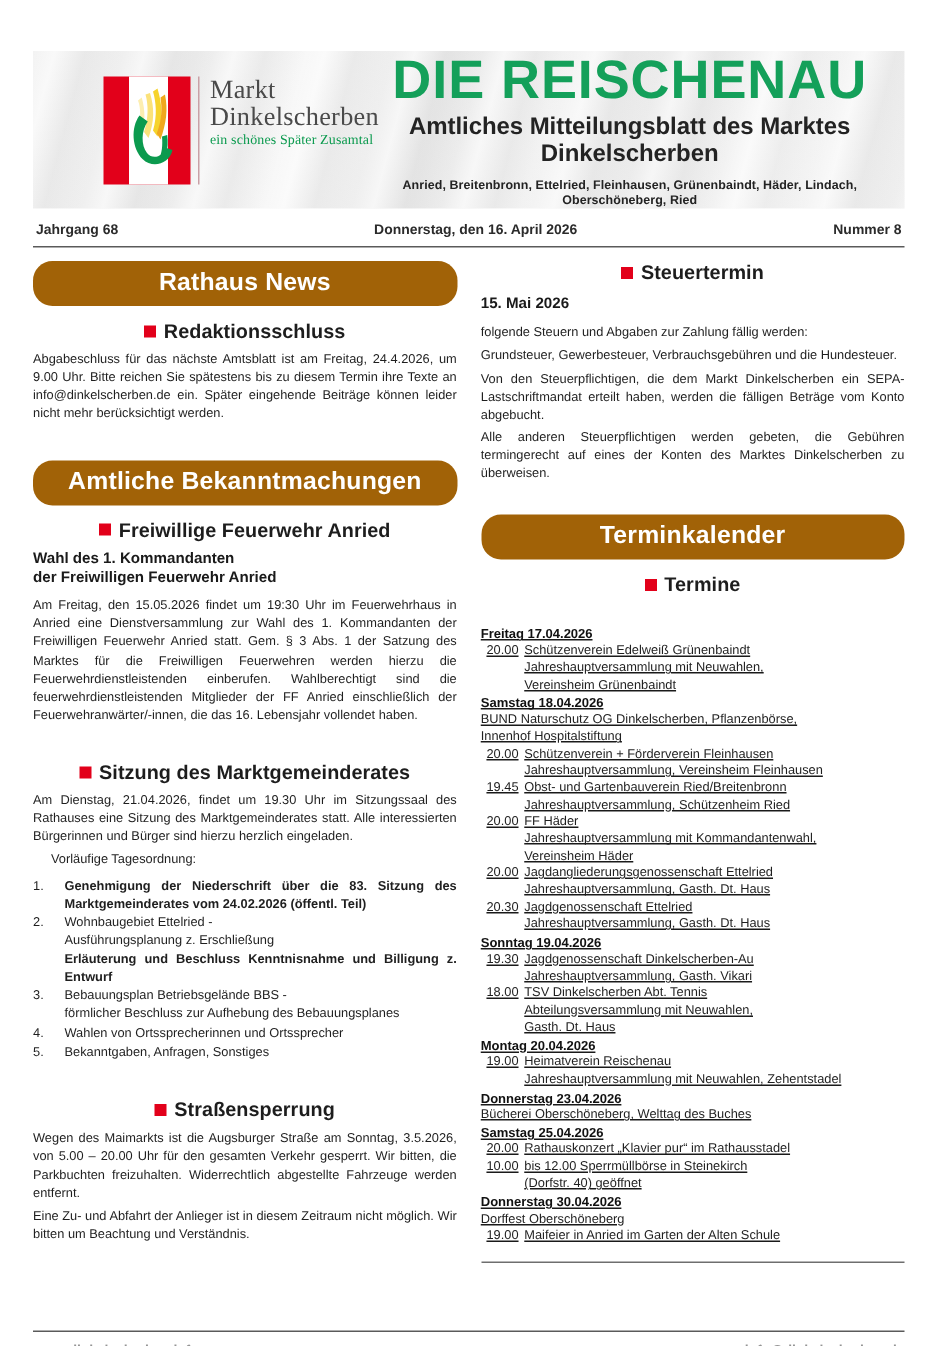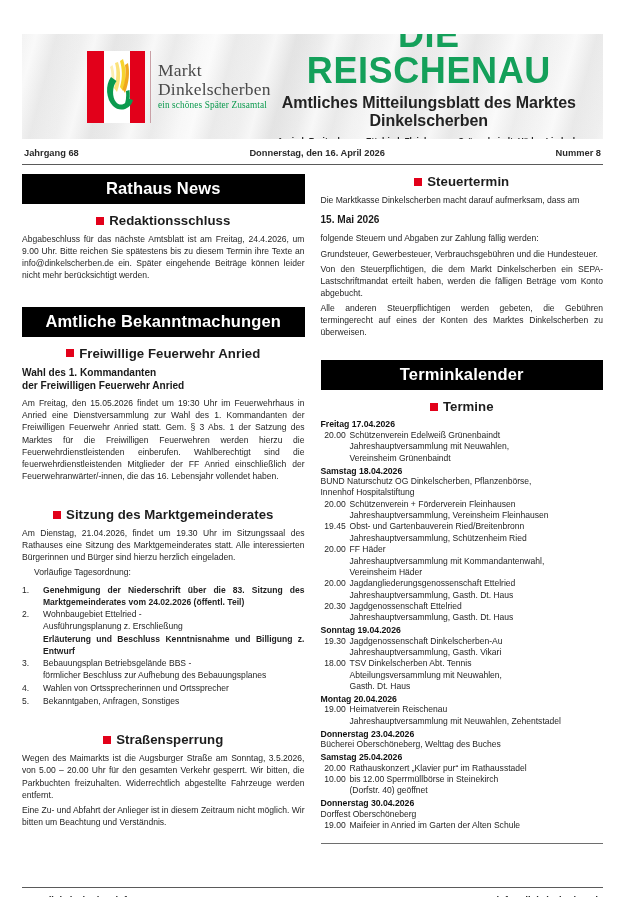--- a/index.html
+++ b/index.html
@@ -41,22 +41,21 @@
     inset: 0;
     background: repeating-linear-gradient(105deg,
       rgba(255,255,255,0.0) 0px,
       rgba(255,255,255,0.55) 14px,
       rgba(210,210,210,0.25) 34px,
       rgba(255,255,255,0.0) 58px);
     pointer-events: none;
   }
   .logo-block {
     display: flex;
-    align-items: center;
-    margin-left: 34px;
+    margin-left: 16px;
     position: relative;
     z-index: 2;
     padding-left: 31px;
   }
   .logo-mark {
     width: 58px;
     height: 72px;
     background: #e2001a;
     position: relative;
     flex: 0 0 auto;
@@ -143,28 +142,29 @@
   .columns {
     display: flex;
     gap: 16px;
     margin-top: 9px;
     height: 680px;
   }
   .col { width: 283px; }
 
   
   .green-banner {
-    background: #000000;
+    background: #a16207;
     color: #ffffff;
     text-align: center;
     font-size: 16.5px;
     font-weight: bold;
     padding: 5px 0 6px 0;
     letter-spacing: 0.15px;
     margin-bottom: 8px;
+    border-radius: 13px;
   }
 
   
   .sec-head {
     display: flex;
     align-items: center;
     gap: 5px;
     margin: 9px 0 5px 0;
     justify-content: center;
   }
@@ -218,21 +218,21 @@
   ol.agenda > li .txt { flex: 1; }
   ol.agenda > li .txt .just { text-align: justify; font-weight: bold; }
 
   .hr-thin {
     border: none;
     border-top: 0.9px solid #6e6e6e;
     margin: 12px 0 0 0;
   }
 
   
-  .termine { margin-top: 5px; }
+  .termine { margin-top: 20px; text-decoration: underline; }
   .date-head {
     font-size: 8.7px;
     font-weight: bold;
     color: #111111;
     margin-top: 1.5px;
     margin-bottom: 0.5px;
     letter-spacing: -0.02px;
   }
   .date-head.first { margin-top: 0; }
   .noTimeLine {
@@ -388,21 +388,20 @@
       <p class="body last">Eine Zu- und Abfahrt der Anlieger ist in diesem Zeitraum nicht möglich. Wir bitten um Beachtung und Verständnis.</p>
 
     </div>
 
     <div class="col">
 
       <div class="sec-head" style="margin-top:0;">
         <span class="bullet"></span>
         <span class="sec-title">Steuertermin</span>
       </div>
-      <p class="body">Die Marktkasse Dinkelscherben macht darauf aufmerksam, dass am</p>
       <div class="sub-head" style="margin-top:7px;margin-bottom:6px;">15. Mai 2026</div>
       <p class="body">folgende Steuern und Abgaben zur Zahlung fällig werden:</p>
       <p class="body">Grundsteuer, Gewerbesteuer, Verbrauchsgebühren und die Hundesteuer.</p>
       <p class="body">Von den Steuerpflichtigen, die dem Markt Dinkelscherben ein SEPA-Lastschriftmandat erteilt haben, werden die fälligen Beträge vom Konto abgebucht.</p>
       <p class="body last">Alle anderen Steuerpflichtigen werden gebeten, die Gebühren termingerecht auf eines der Konten des Marktes Dinkelscherben zu überweisen.</p>
 
       <div style="height:22px"></div>
 
       <div class="green-banner">Terminkalender</div>
 

